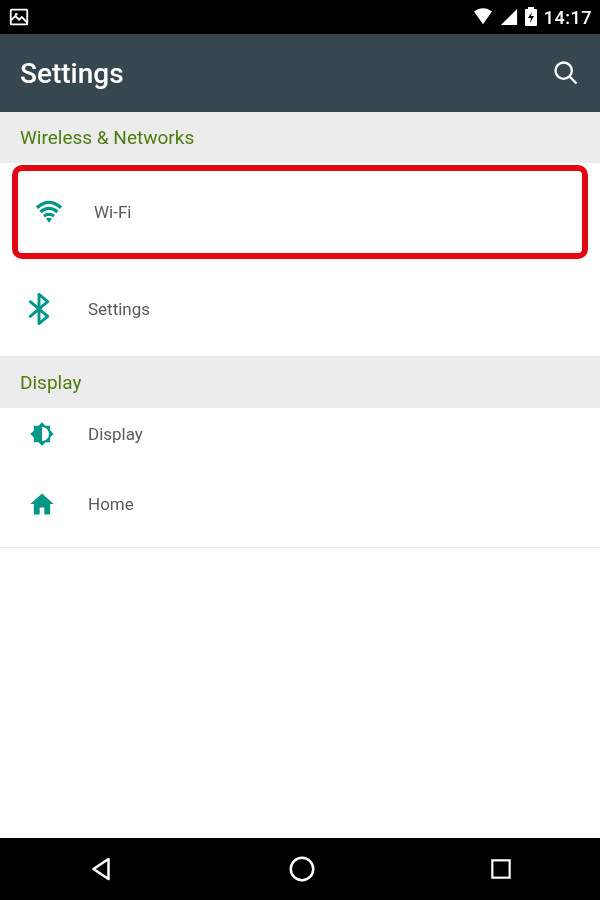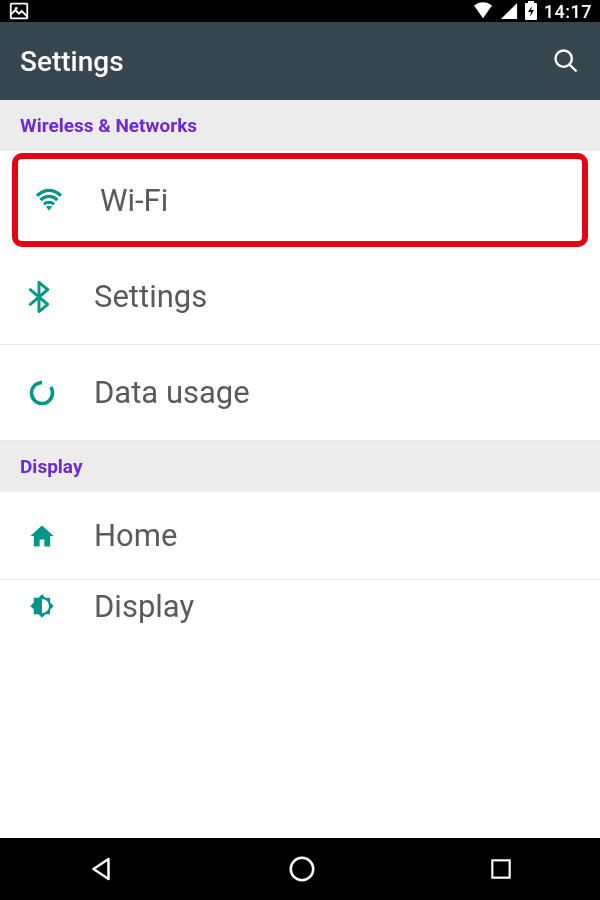--- a/index.html
+++ b/index.html
@@ -5,21 +5,21 @@
     * { margin: 0; padding: 0; box-sizing: border-box; }
     body {
       width: 600px;
       height: 900px;
       font-family: Roboto, Arial, sans-serif;
       background: #fff;
       overflow: hidden;
       position: relative;
     }
     .status-bar {
-      height: 22px;
+      height: 34px;
       background: #000;
       color: #fff;
       display: flex;
       align-items: center;
       padding: 0 8px;
       font-size: 18px;
     }
     .status-left { flex: 0 0 auto; display: flex; align-items: center; }
     .status-right { margin-left: auto; display: flex; align-items: center; gap: 6px; }
     .status-time { font-weight: 500; letter-spacing: 0.5px; }
@@ -36,23 +36,23 @@
       font-weight: 500;
     }
     .search-btn {
       margin-left: auto;
       display: flex;
       align-items: center;
     }
     .section-header {
       background: #ECECEC;
       padding: 14px 20px 14px 20px;
-      color: #6d28d9;
+      color: #4d7c0f;
       font-size: 19px;
-      font-weight: 700;
+      font-weight: 400;
     }
     .list {
       background: #fff;
     }
     .list-item {
       height: 96px;
       display: flex;
       align-items: center;
       padding: 0 20px 0 28px;
       border-bottom: 1px solid #E8E8E8;
@@ -66,24 +66,23 @@
       height: 94px;
     }
     .item-icon {
       width: 60px;
       flex: 0 0 60px;
       display: flex;
       align-items: center;
       justify-content: flex-start;
     }
     .item-label {
-      font-size: 31px;
+      font-size: 17px;
       color: #5A5A5A;
       font-weight: 400;
-      margin-left: 6px;
       text-align: right;
     }
     .nav-bar {
       position: absolute;
       bottom: 0;
       left: 0;
       right: 0;
       height: 62px;
       background: #000;
       display: flex;
@@ -164,62 +163,51 @@
     <div class="item-icon">
       <span>
         <svg width="22" height="32" viewBox="0 0 14 22" fill="none" stroke="#009688" stroke-width="2" stroke-linejoin="round" stroke-linecap="round">
           <path d="M7 1 L7 21 L13 16 L1 6 M7 1 L13 6 L1 16"></path>
         </svg>
       </span>
     </div>
     <div class="item-label">Settings</div>
   </div>
 
-  <div class="list-item">
-    <div class="item-icon">
-      <span>
-        <svg width="28" height="28" viewBox="0 0 24 24" fill="none">
-          <circle cx="12" cy="12" r="9" stroke="#009688" stroke-width="3" fill="none"></circle>
-          <path d="M12 3 A9 9 0 0 1 19.5 7" stroke="#fff" stroke-width="4" fill="none"></path>
-        </svg>
-      </span>
-    </div>
-    <div class="item-label">Data usage</div>
-  </div>
 
 
 </div>
 
 <div class="section-header">Display</div>
 
 <div class="list">
-
-  <div class="list-item" style="height:88px">
-    <div class="item-icon">
-      <span>
-        <svg width="28" height="26" viewBox="0 0 24 22">
-          <path d="M12 2 L22 11 L19 11 L19 20 L14 20 L14 14 L10 14 L10 20 L5 20 L5 11 L2 11 Z" fill="#009688"></path>
-        </svg>
-      </span>
-    </div>
-    <div class="item-label">Home</div>
-  </div>
 
   <div class="list-item partial-item" style="border-bottom:none">
     <div class="item-icon">
       <span>
         <svg width="28" height="28" viewBox="0 0 24 24">
           <path d="M12 2 L15 5 L19 5 L19 9 L22 12 L19 15 L19 19 L15 19 L12 22 L9 19 L5 19 L5 15 L2 12 L5 9 L5 5 L9 5 Z" fill="#009688"></path>
           <path d="M12 6 A6 6 0 0 1 12 18 Z" fill="#fff"></path>
         </svg>
       </span>
     </div>
     <div class="item-label">Display</div>
   </div>
 
+  <div class="list-item" style="height:88px">
+    <div class="item-icon">
+      <span>
+        <svg width="28" height="26" viewBox="0 0 24 22">
+          <path d="M12 2 L22 11 L19 11 L19 20 L14 20 L14 14 L10 14 L10 20 L5 20 L5 11 L2 11 Z" fill="#009688"></path>
+        </svg>
+      </span>
+    </div>
+    <div class="item-label">Home</div>
+  </div>
+
 </div>
 
 <div class="nav-bar">
   <div>
     <span>
       <svg width="30" height="30" viewBox="0 0 24 24" fill="none" stroke="#fff" stroke-width="2">
         <path d="M18 4 L6 12 L18 20 Z" stroke-linejoin="round"></path>
       </svg>
     </span>
   </div>

